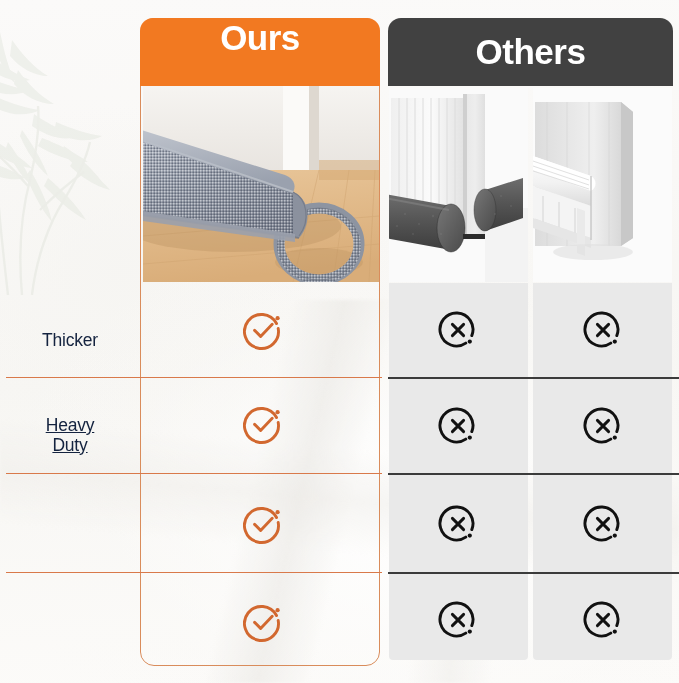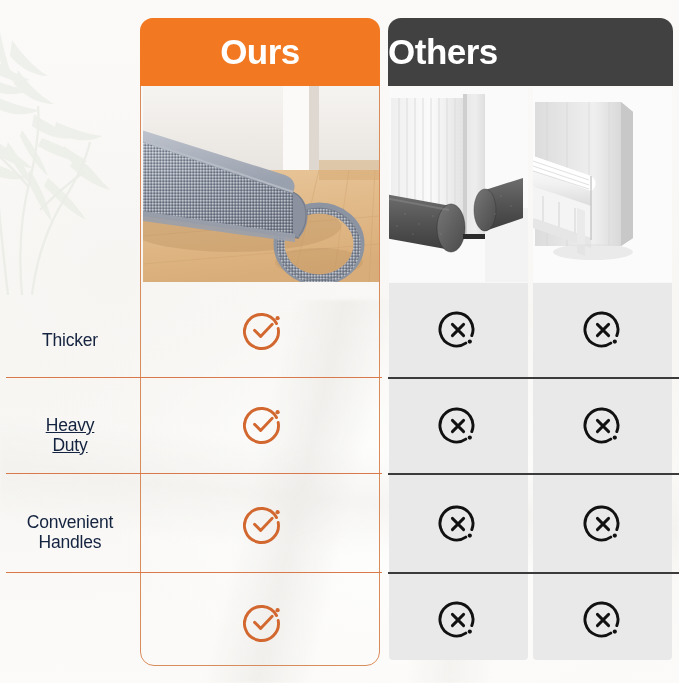--- a/index.html
+++ b/index.html
@@ -97,21 +97,21 @@
   }
   #ours-head {
     position: absolute;
     left: 140px;
     top: 18px;
     width: 240px;
     height: 68px;
     background: #f27921;
     border-radius: 13px 13px 0 0;
     display: flex;
-    align-items: center;
+    align-items: flex-start;
     justify-content: center;
   }
   #ours-head .h-txt {
     color: #ffffff;
     font-size: 35px;
     font-weight: 700;
     letter-spacing: -0.5px;
   }
   #ours-photo {
     position: absolute;
@@ -127,21 +127,21 @@
   #others-head {
     position: absolute;
     left: 388px;
     top: 18px;
     width: 285px;
     height: 68px;
     background: #414141;
     border-radius: 13px 13px 0 0;
     display: flex;
     align-items: center;
-    justify-content: flex-start;
+    justify-content: center;
   }
   #others-head .h-txt {
     color: #ffffff;
     font-size: 35px;
     font-weight: 700;
     letter-spacing: -0.5px;
   }
   .others-photo {
     position: absolute;
     top: 88px;
@@ -231,24 +231,20 @@
   <div id="compare">
 
     <div class="col-label">
       <div class="label-cell" style="top:284px;height:93px;">
         <span style="white-space:pre-line">Thicker</span>
       </div>
       <div class="label-cell" style="top:378px;height:95px;text-decoration:underline;">
         <span style="white-space:pre-line">Heavy
 Duty</span>
       </div>
-      <div class="label-cell" style="top:474px;height:98px;">
-        <span style="white-space:pre-line">Convenient
-Handles</span>
-      </div>
     </div>
 
     <div id="ours-col"></div>
 
     <div id="ours-head">
       <span class="h-txt">Ours</span>
     </div>
 
     <div id="ours-photo">
       <svg class="scene" viewBox="0 0 236 196" preserveAspectRatio="none">

